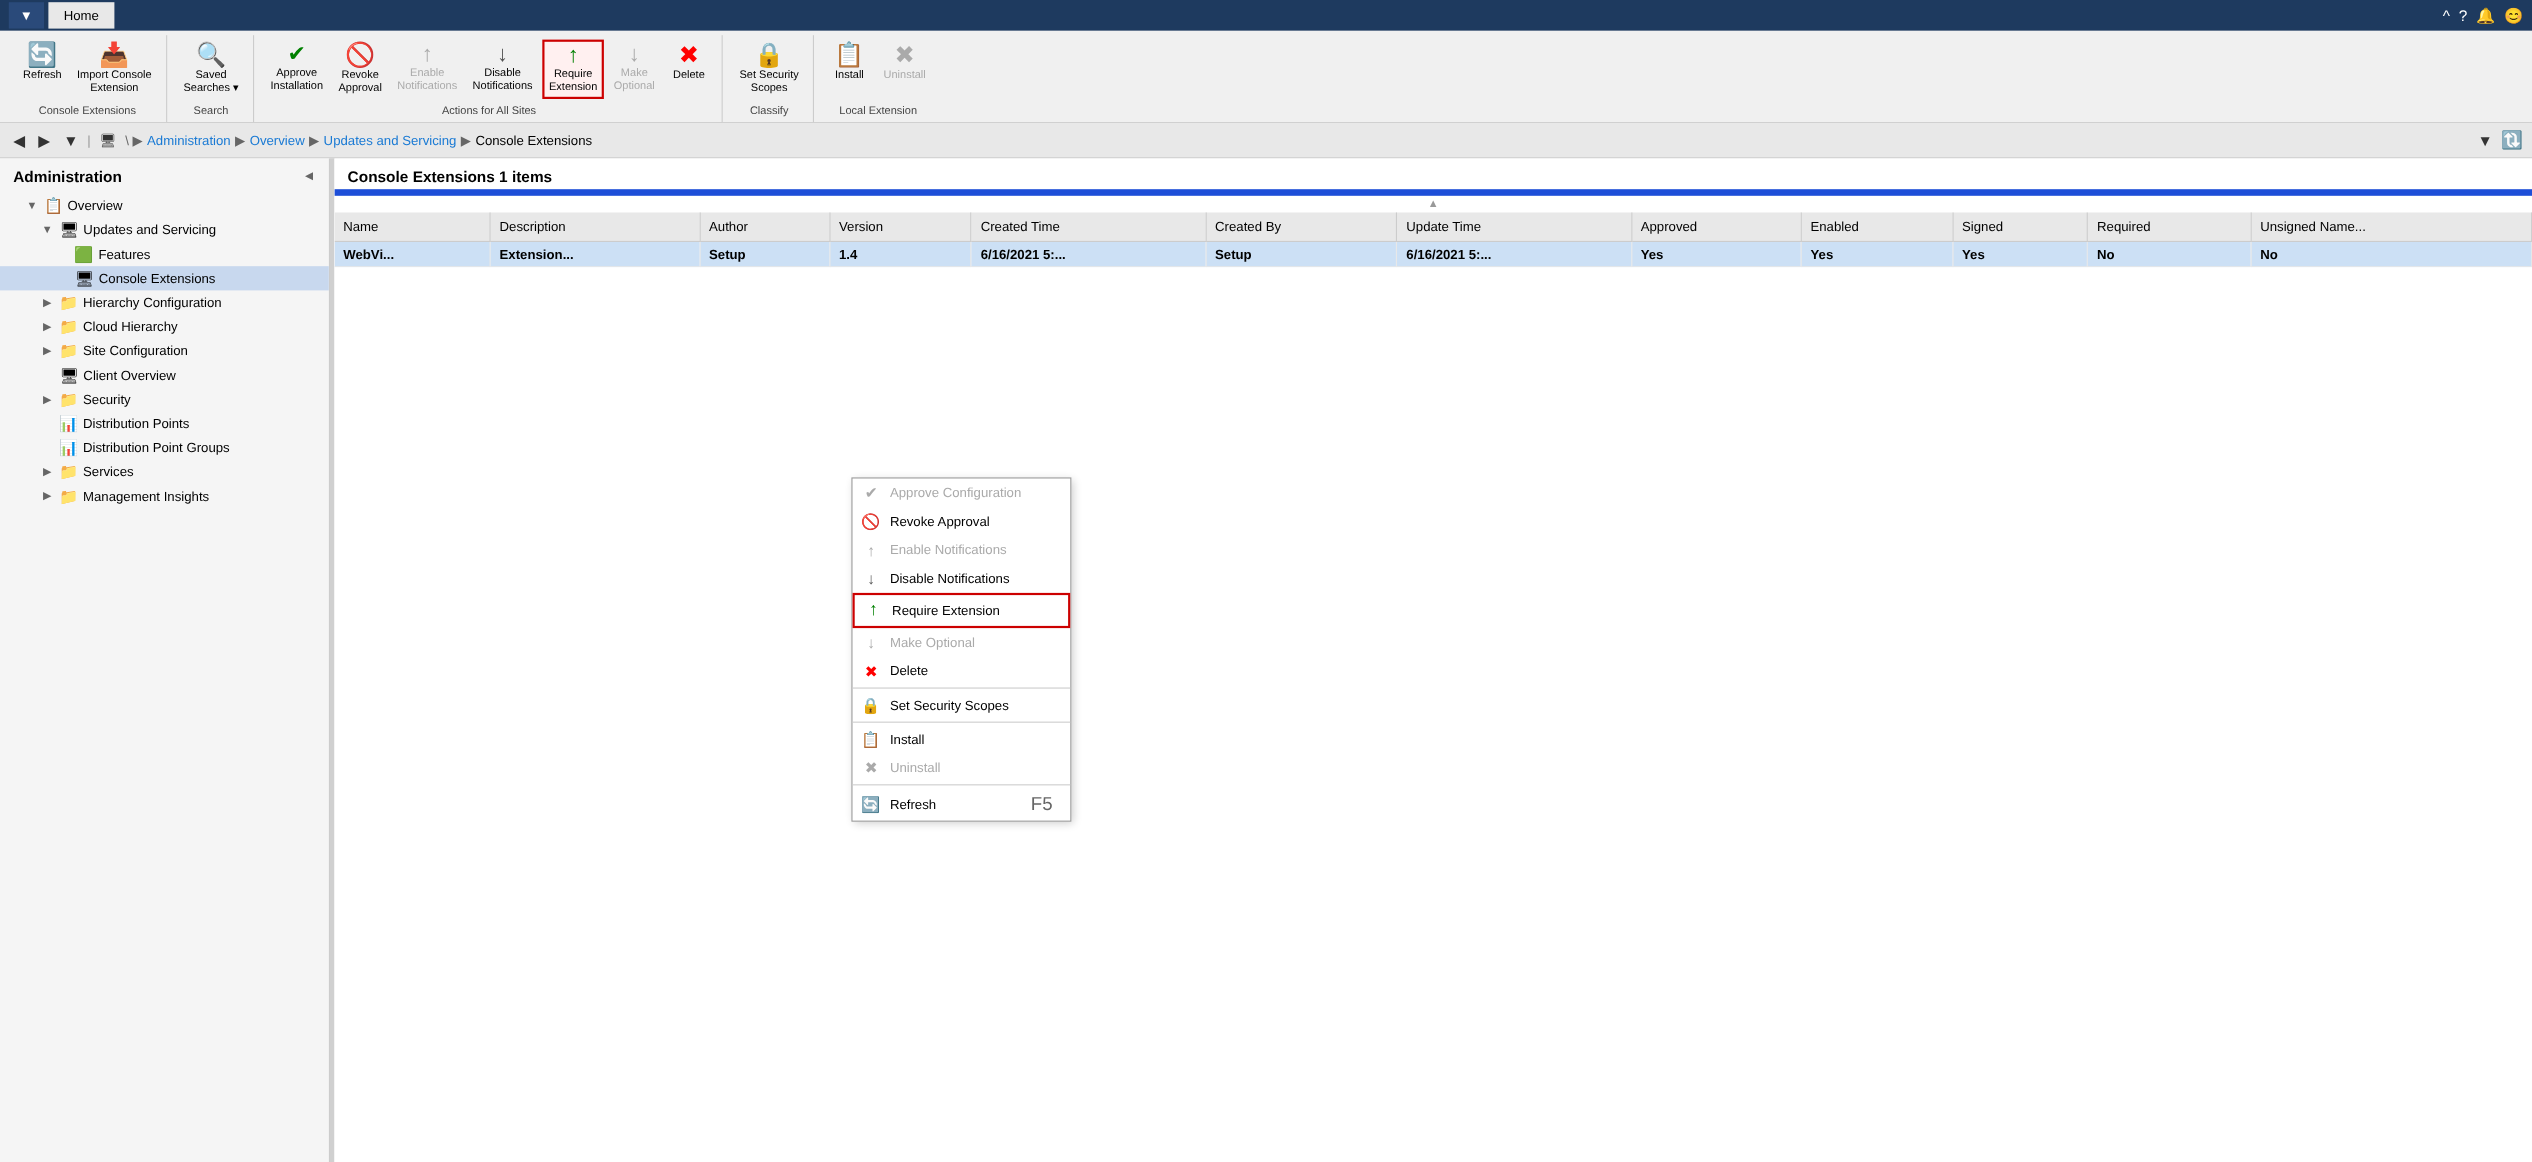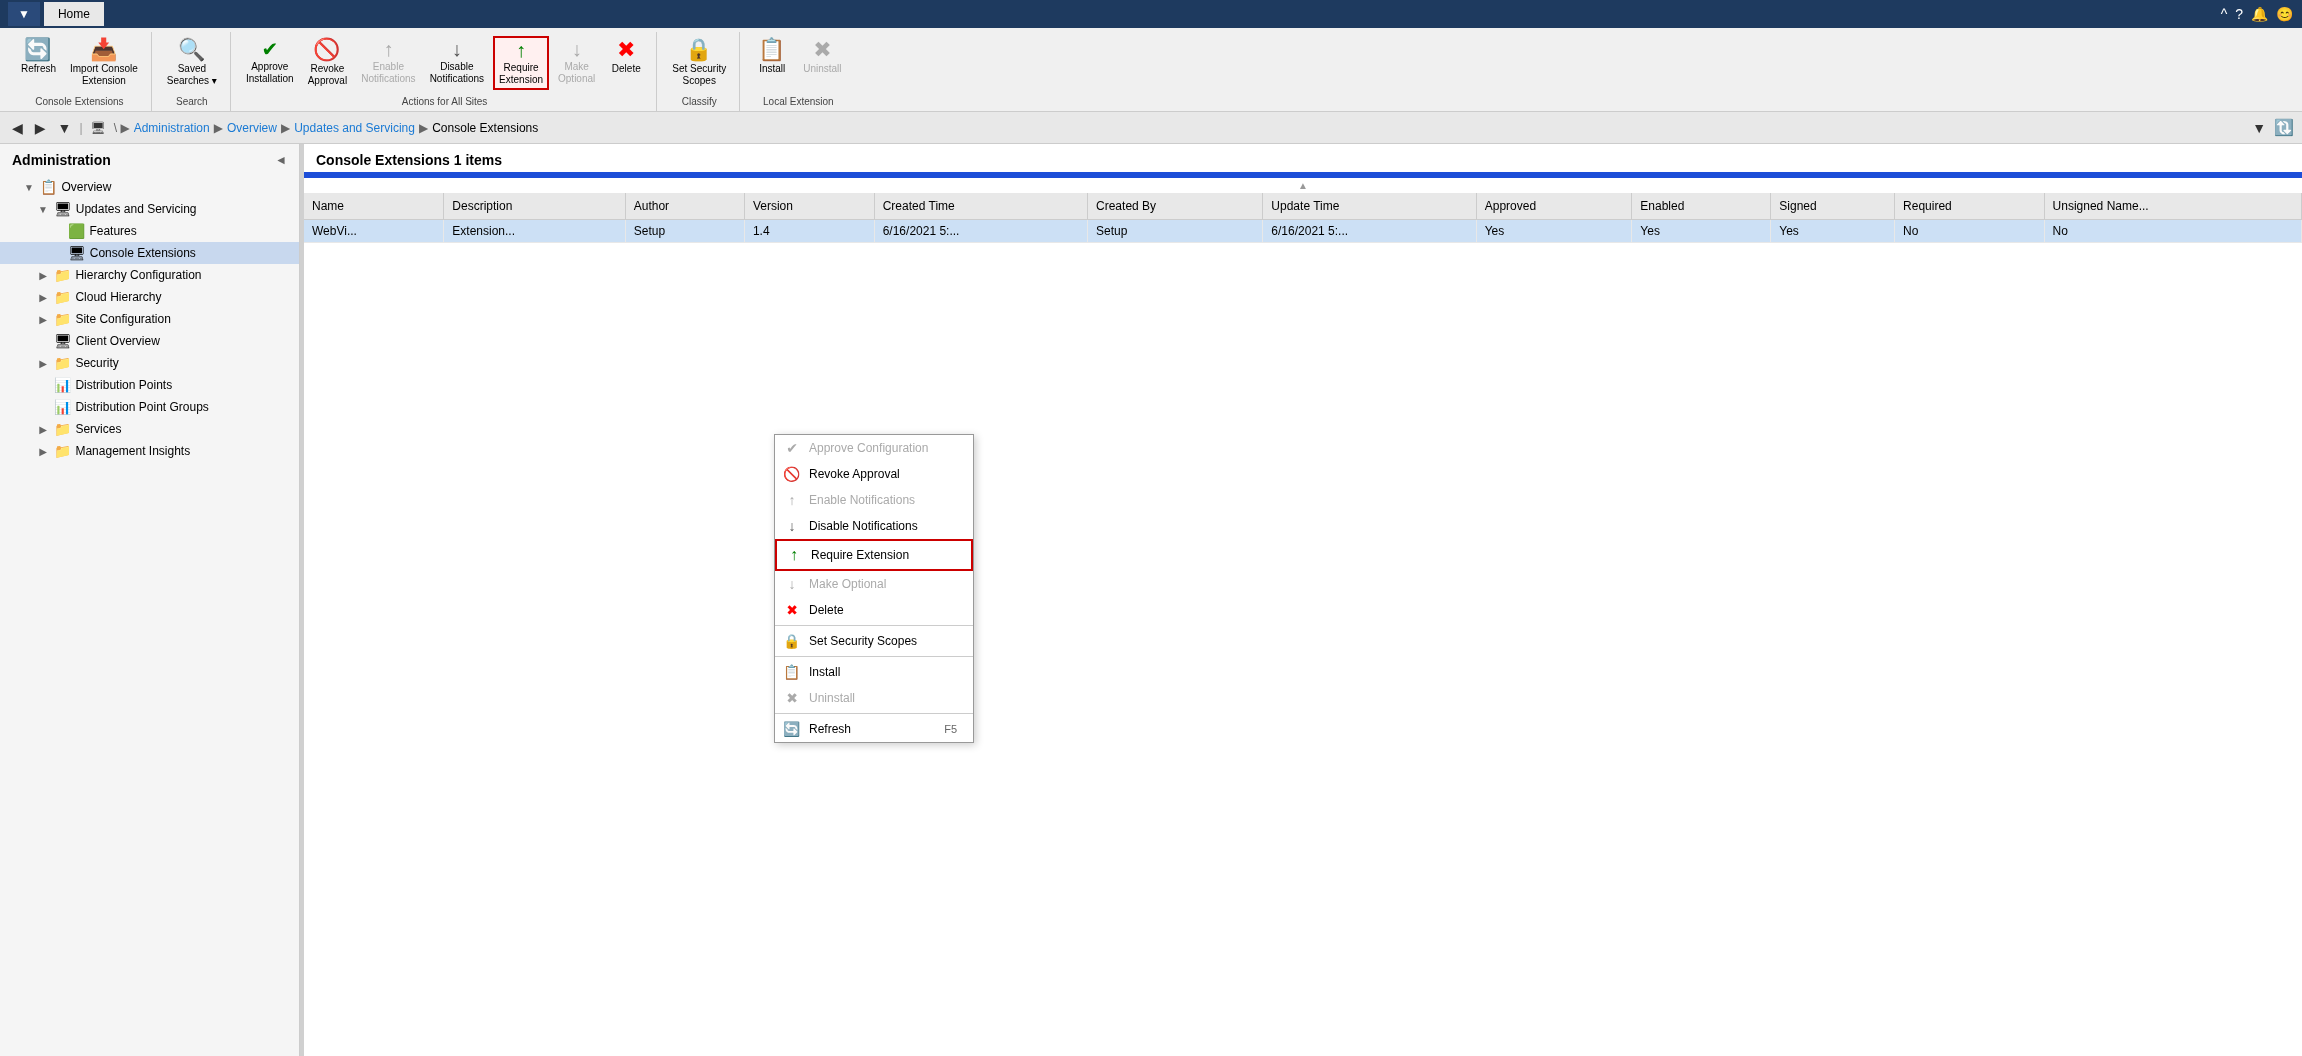--- a/index.html
+++ b/index.html
@@ -53,28 +53,28 @@
     
     .content { flex: 1; background: #fff; overflow: auto; padding: 0; position: relative; }
     .content-header { padding: 8px 12px 4px 12px; font-size: 14px; font-weight: bold; border-bottom: 6px solid #1d4ed8; }
 
     
     .table-wrap { overflow-x: auto; }
     table { width: 100%; border-collapse: collapse; font-size: 12px; }
     thead tr { background: #e8e8e8; }
     th { padding: 6px 8px; text-align: left; border-right: 1px solid #ccc; border-bottom: 1px solid #ccc; white-space: nowrap; font-weight: normal; font-size: 12px; }
     td { padding: 4px 8px; border-right: 1px solid #e8e8e8; border-bottom: 1px solid #e8e8e8; white-space: nowrap; font-size: 12px; }
-    tbody tr.selected { background: #cce0f5; }
+    tbody tr.selected { background: #cce0f5; font-weight: bold; }
     .context-menu { position: absolute; top: 290px; left: 470px; background: #fff; border: 1px solid #999; box-shadow: 2px 2px 8px rgba(0,0,0,0.2); min-width: 200px; z-index: 200; }
     .ctx-item { display: flex; align-items: center; padding: 5px 16px 5px 8px; cursor: pointer; gap: 8px; font-size: 12px; }
     .ctx-item.disabled { color: #aaa; cursor: default; }
     .ctx-item.highlighted { background: #e8f0fb; border: 1px solid #cc0000; }
     .ctx-separator { border-top: 1px solid #ccc; margin: 2px 0; }
     .ctx-icon { font-size: 14px; width: 18px; text-align: center; }
-    .ctx-shortcut { margin-left: auto; color: #666; font-size: 11px; }
+    .ctx-shortcut { margin-left: auto; color: #666; font-size: 17px; }
 
     
     .resize-handle { width: 4px; background: #d0d0d0; cursor: col-resize; }
   </style>
 </head>
 <body>
 
 <div class="title-bar">
   <button class="title-bar-btn">▼</button>
   <button class="title-bar-tab active">Home</button>

